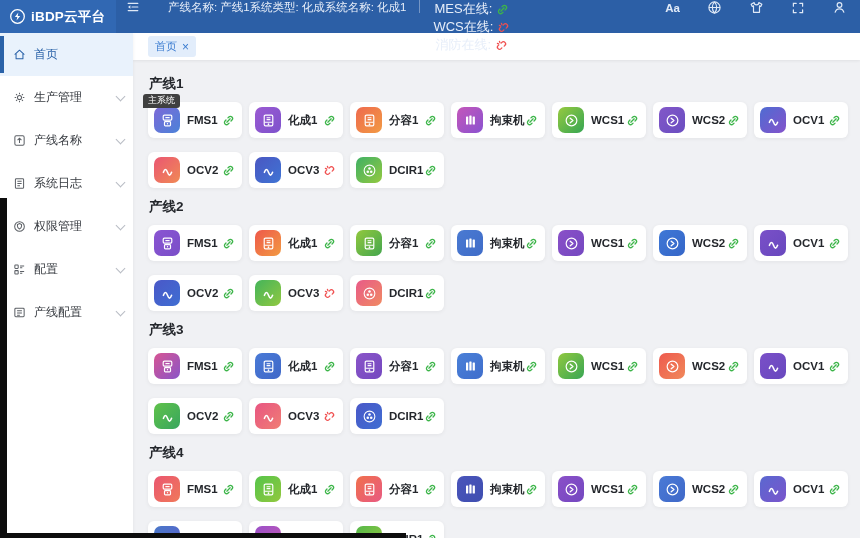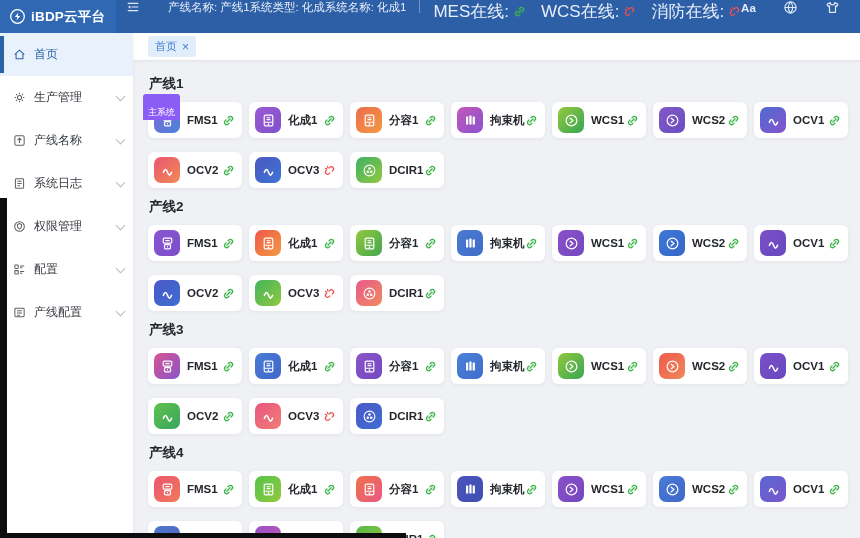--- a/index.html
+++ b/index.html
@@ -8,21 +8,21 @@
   
   .hdr{position:absolute;top:0;left:0;right:0;height:33px;background:#2c5fa6;display:flex;
        align-items:flex-start;color:#e7eef9;z-index:6;}
   .brand{width:116px;height:100%;background:#3168b3;display:flex;align-items:center;
          padding-left:9px;box-sizing:border-box;gap:5px;flex:none;}
   .brand-name{font-size:13.5px;font-weight:bold;color:#fff;white-space:nowrap;letter-spacing:.2px;}
   .collapse{margin-left:10px;display:flex;flex:none;cursor:pointer;}
   .hdr-info{display:flex;margin-left:28px;font-size:11.5px;white-space:nowrap;}
   .hdr-info b{font-weight:normal;margin-left:3px;}
   .hdr-divider{width:1px;height:13px;background:rgba(255,255,255,.35);margin:0 13px;flex:none;}
-  .hdr-status{display:flex;gap:15px;font-size:17px;align-items:center;white-space:nowrap;}
+  .hdr-status{display:flex;font-size:13px;align-items:center;white-space:nowrap;flex-direction:column;}
   .st-item{display:flex;align-items:center;gap:4px;}
   .hdr-actions{margin-left:auto;display:flex;gap:27px;align-items:center;padding-right:13px;}
   .hdr-actions .act{display:flex;align-items:center;cursor:pointer;font-size:11.5px;color:#dfe9f7;}
   
   .sidebar{position:absolute;top:33px;left:0;bottom:0;width:133px;background:#fff;z-index:5;
            box-shadow:1px 0 3px rgba(0,0,0,.04);}
   .side-item{height:43px;display:flex;align-items:center;padding:0 9px 0 13px;font-size:12px;
              color:#34383e;cursor:pointer;position:relative;}
   .side-item .s-icon{display:flex;color:#5c6066;flex:none;}
   .side-item .lbl{margin-left:8px;flex:1;}
@@ -40,22 +40,22 @@
   .tab-close{font-size:12px;line-height:10px;}
   .content{flex:1;padding:5px 12px 0 15px;overflow:hidden;}
   .section-title{font-size:13.5px;font-weight:bold;color:#24272c;margin:10px 0 9px 1px;}
   .card-grid{display:grid;grid-template-columns:repeat(7,1fr);gap:14px 7px;}
   .card{background:#fff;border-radius:6px;height:36px;display:flex;align-items:center;
         padding:0 7px 0 6px;box-shadow:0 1px 4px rgba(0,0,0,.06);position:relative;cursor:pointer;}
   .card-icon{width:26px;height:26px;border-radius:7px;display:flex;align-items:center;
              justify-content:center;flex:none;}
   .card-label{font-size:11.5px;font-weight:bold;color:#24272c;margin-left:7px;flex:1;white-space:nowrap;}
   .card-link{flex:none;display:flex;}
-  .badge{position:absolute;top:-8px;left:-5px;background:#8b5cf6;color:#fff;font-size:9px;
-         padding:13px 5px 2px;border-radius:3px 3px 3px 0;z-index:2;line-height:11px;}
+  .badge{position:absolute;top:-8px;left:-5px;background:#404040;color:#fff;font-size:9px;
+         padding:1px 5px 2px;border-radius:3px 3px 3px 0;z-index:2;line-height:11px;}
   
   .edge-left{position:absolute;left:0;top:198px;bottom:0;width:7px;background:#0d0d0d;z-index:10;}
   .edge-bottom{position:absolute;left:0;bottom:0;width:406px;height:5px;background:#0d0d0d;z-index:10;}
 </style>
 </head>
 <body>
 
 <div class="app">
 
   <header class="hdr">

